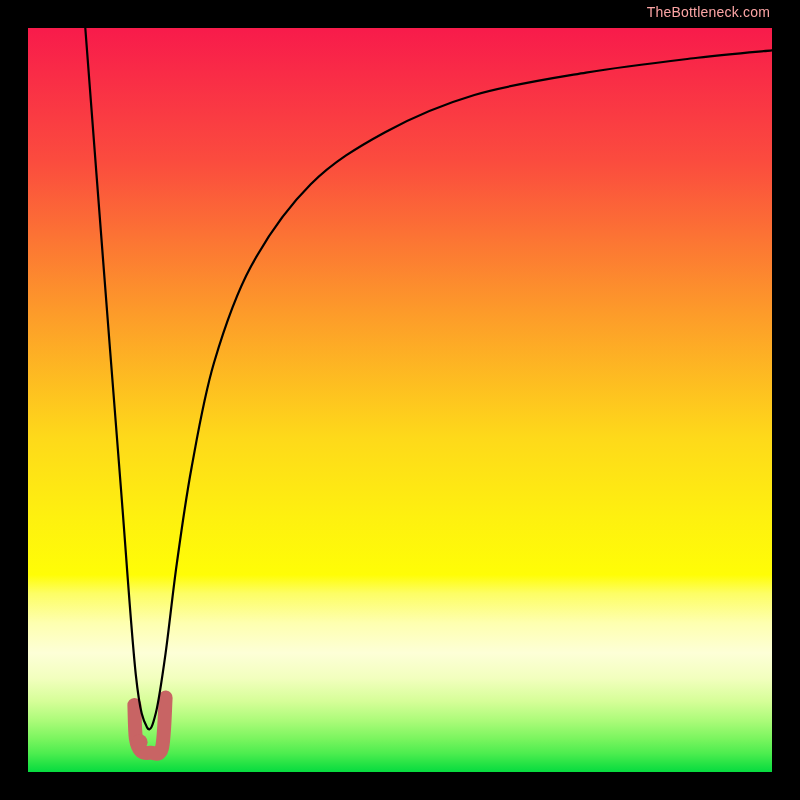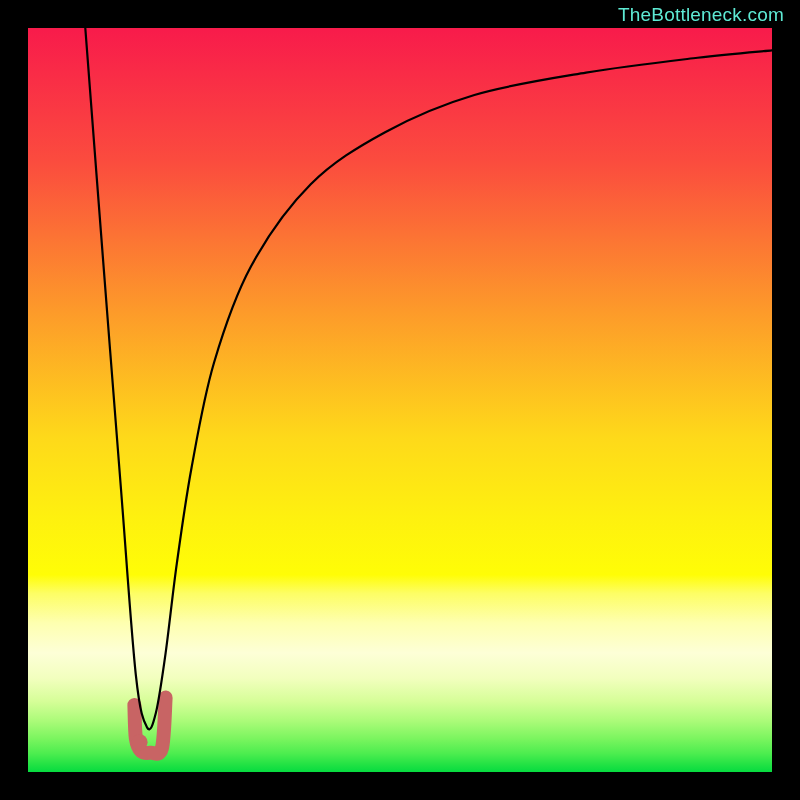--- a/index.html
+++ b/index.html
@@ -6,23 +6,23 @@
     body {
       width: 800px;
       height: 800px;
       background: #000;
       position: relative;
       font-family: Arial, sans-serif;
     }
     .watermark {
       position: absolute;
       top: 4px;
-      right: 16px;
-      color: #5eead4;
-      font-size: 19px;
+      right: 30px;
+      color: #fca5a5;
+      font-size: 14px;
       font-weight: 500;
       z-index: 10;
       letter-spacing: 0.2px;
     }
     .plot-area {
       position: absolute;
       left: 28px;
       top: 28px;
       width: 744px;
       height: 744px;

